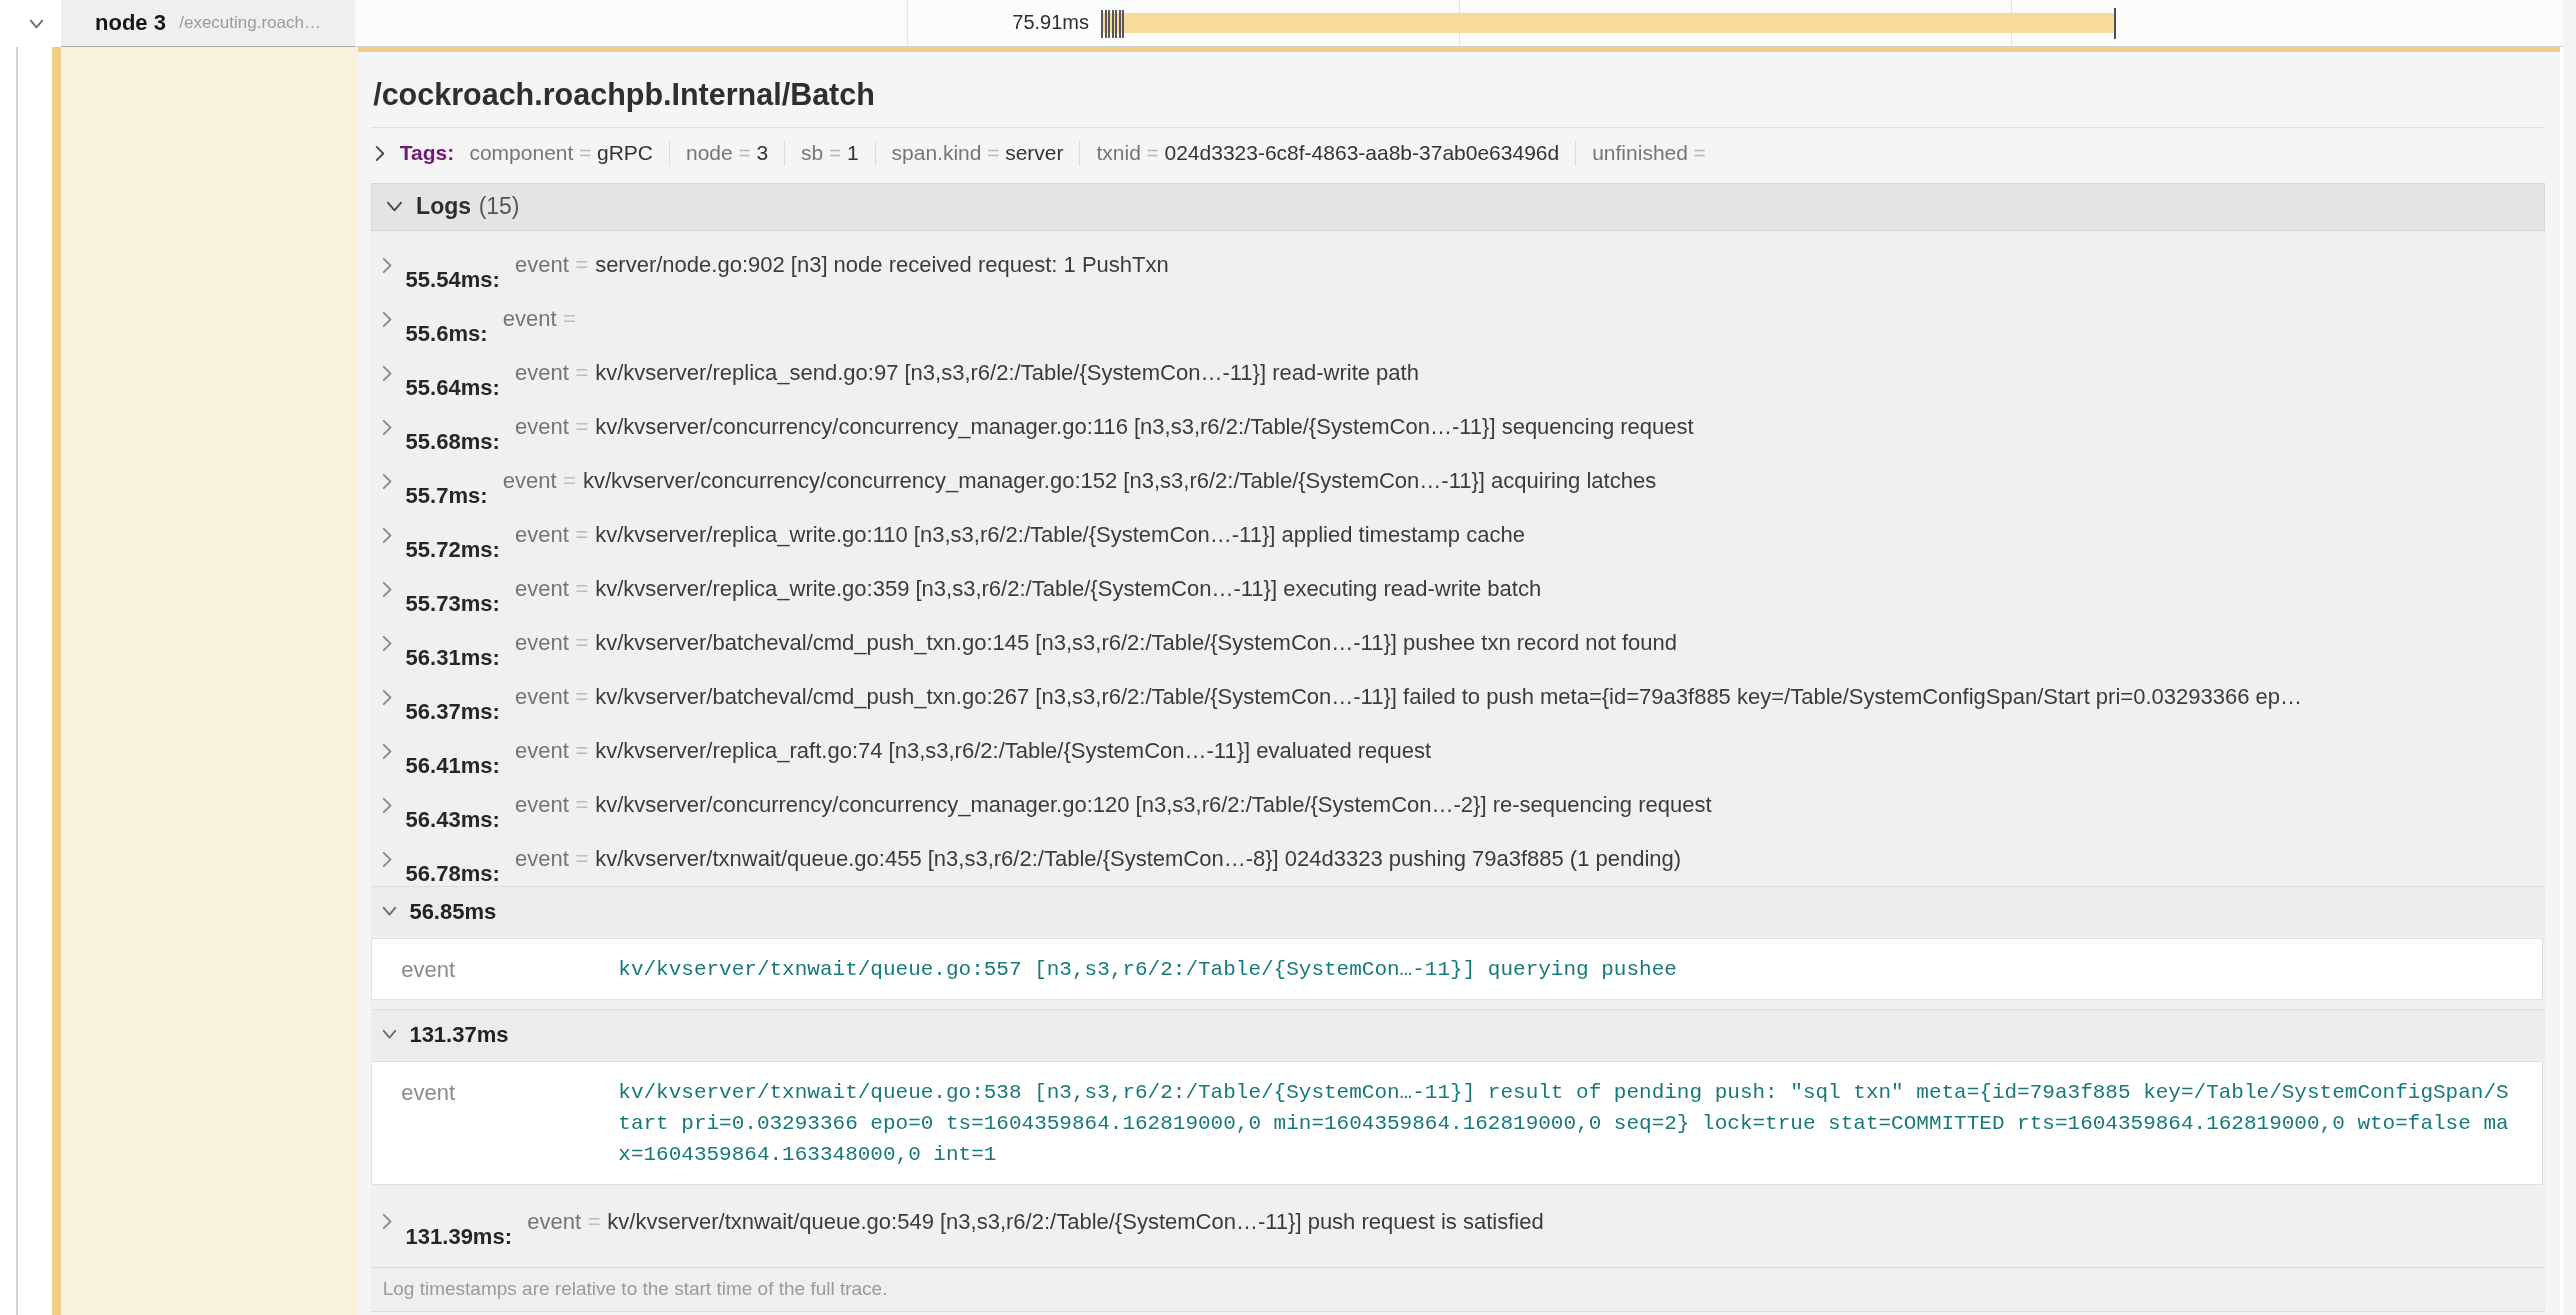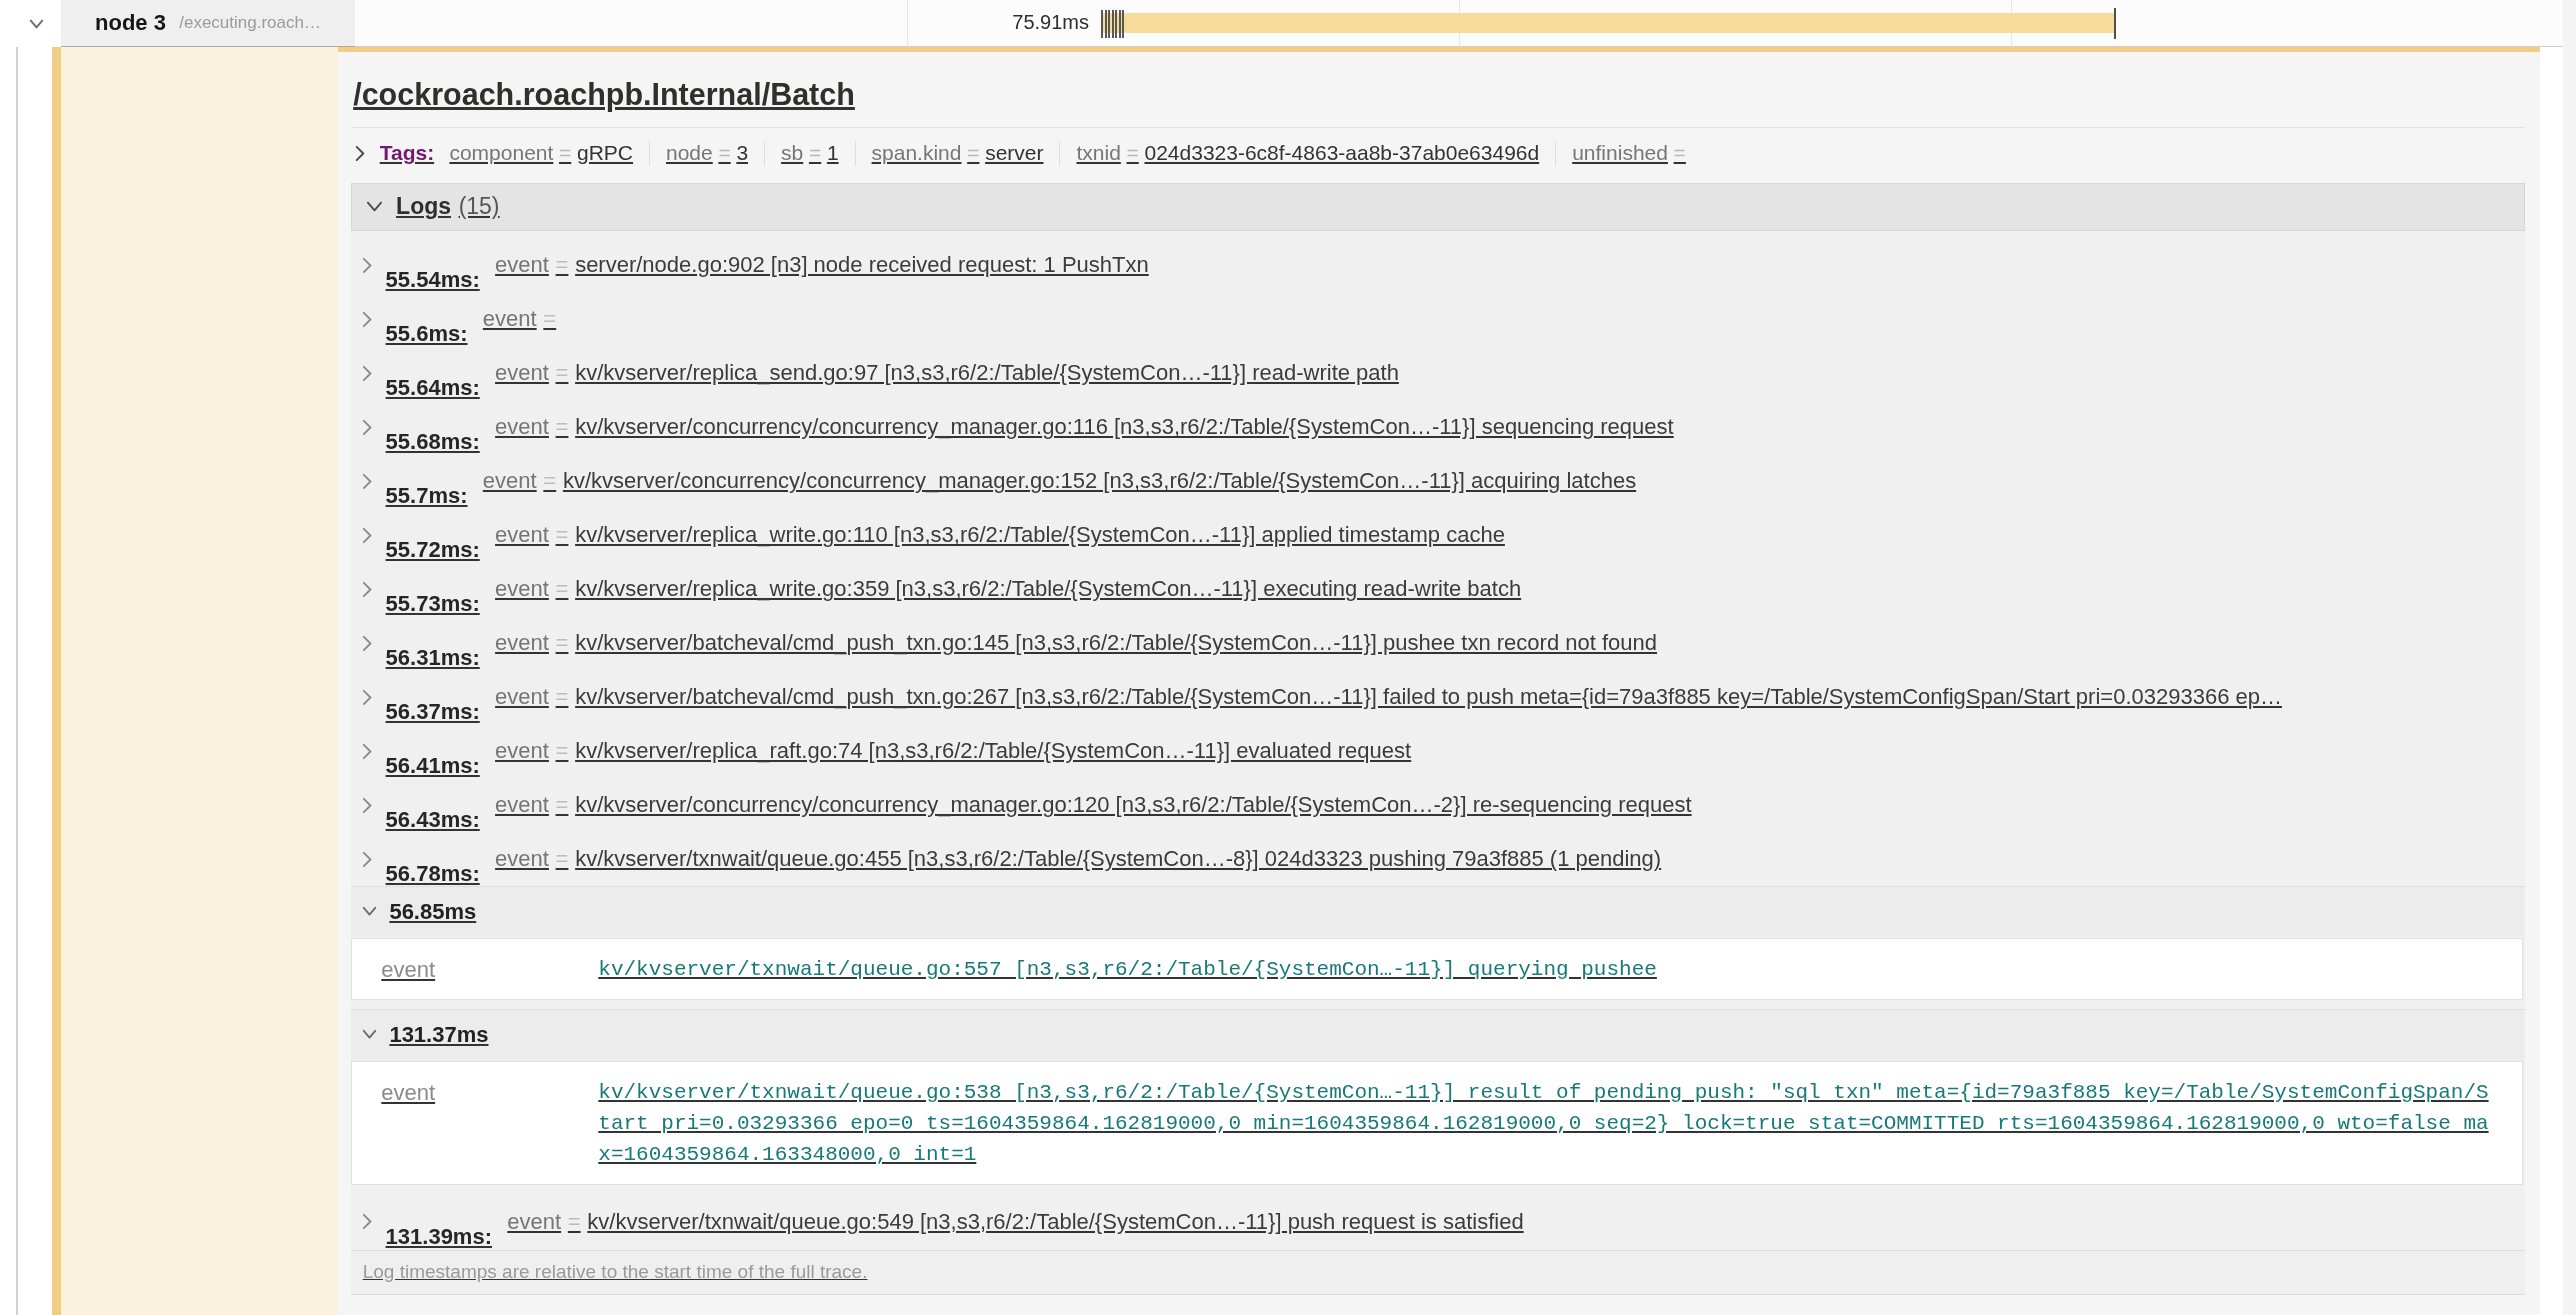--- a/index.html
+++ b/index.html
@@ -26,21 +26,21 @@
   .timeline { position:absolute; left:355px; top:0; width:2208px; height:47px; }
   .gl { position:absolute; top:0; bottom:0; width:1px; background:#e4e4e4; }
   .gl1 { left:552px; } .gl2 { left:1104px; } .gl3 { left:1656px; }
   .duration-label { position:absolute; left:0; top:11.4px; width:734px; text-align:right; font-size:20px; color:#2e2e2e; }
   .span-bar { position:absolute; left:746px; top:13.3px; width:1013px; height:20px; background:#f6db9a; cursor:pointer; }
   .tick { position:absolute; top:9.5px; height:28px; width:1.9px; background:#585858; }
   .t1{left:746px;} .t2{left:750px;} .t3{left:753px;} .t4{left:757px;} .t5{left:760px;} .t6{left:764px;} .t7{left:767px;}
   .end-tick { position:absolute; left:1759px; top:7.6px; width:1.9px; height:31px; background:#4f4f4f; }
 
   
-  .panel { position:absolute; left:338px; top:47px; width:2202px; bottom:0; background:#f5f5f5; border-top:5.7px solid #f2ce84; z-index:4;text-decoration:underline; }
+  .panel { position:absolute; left:358px; top:47px; width:2202px; bottom:0; background:#f5f5f5; border-top:5.7px solid #f2ce84; z-index:4; }
   .panel-header { display:flex; justify-content:space-between; align-items:baseline; margin:0 15.3px 0 13.3px; padding:25px 3.8px 15.3px 1.9px; border-bottom:1px solid #e1e1e1; }
   .span-title { font-size:30.5px; font-weight:700; color:#2f2f2d; }
   .overview { font-size:23px; color:#999; white-space:nowrap; }
   .overview b { color:#3a3a3a; font-weight:700; }
   .ov-sep { display:inline-block; width:1px; height:25px; background:#ccc; margin:0 19px; vertical-align:-3.8px; }
 
   .tags-row { display:flex; align-items:center; padding:12.4px 15.3px 11.4px 13.3px; font-size:21px; cursor:pointer; }
   .tags-label { font-weight:700; color:#701a75; margin:0 15.3px 0 11.4px; }
   .tag { white-space:nowrap; }
   .tag .k { color:#767676; }
@@ -61,21 +61,21 @@
   .log-row .eq { color:#bcbcbc; margin:0 6.7px; }
   .log-row .v { color:#3b3b3b; }
 
   .exp-header { height:50px; display:flex; align-items:center; padding-left:7.6px; background:#ececec; border-top:1px solid #dedede; cursor:pointer; }
   .exp-header .chev { display:flex; margin-right:9.5px; }
   .exp-header .t { font-size:22px; font-weight:700; color:#222; }
   .exp-box { background:#fff; border:1px solid #e0e0e0; margin:1.9px 1.9px 9.5px 0; display:flex; padding:14.3px 23px 14.3px 29px; }
   .field-key { flex:0 0 217px; font-size:22px; color:#8a8a8a; padding-top:3.8px; }
   .field-val { flex:1; font-family:"Liberation Mono","DejaVu Sans Mono",monospace; font-size:21px; color:#17797a; line-height:1.48; word-break:break-all; white-space:pre-wrap; }
 
-  .logs-footer { margin-top:1px; border-top:1px solid #dcdcdc; border-bottom:1px solid #dcdcdc; background:#efefef; padding:10.5px 11.4px; font-size:19px; color:#9a9a9a; }
+  .logs-footer { margin-top:18px; border-top:1px solid #dcdcdc; border-bottom:1px solid #dcdcdc; background:#efefef; padding:10.5px 11.4px; font-size:19px; color:#9a9a9a; }
 </style>
 </head>
 <body>
 
 <div class="left-line"></div>
 <div class="indent-bar"></div>
 <div class="indent-cream"></div>
 <div class="right-strip"></div>
 
 <div class="topbar">

